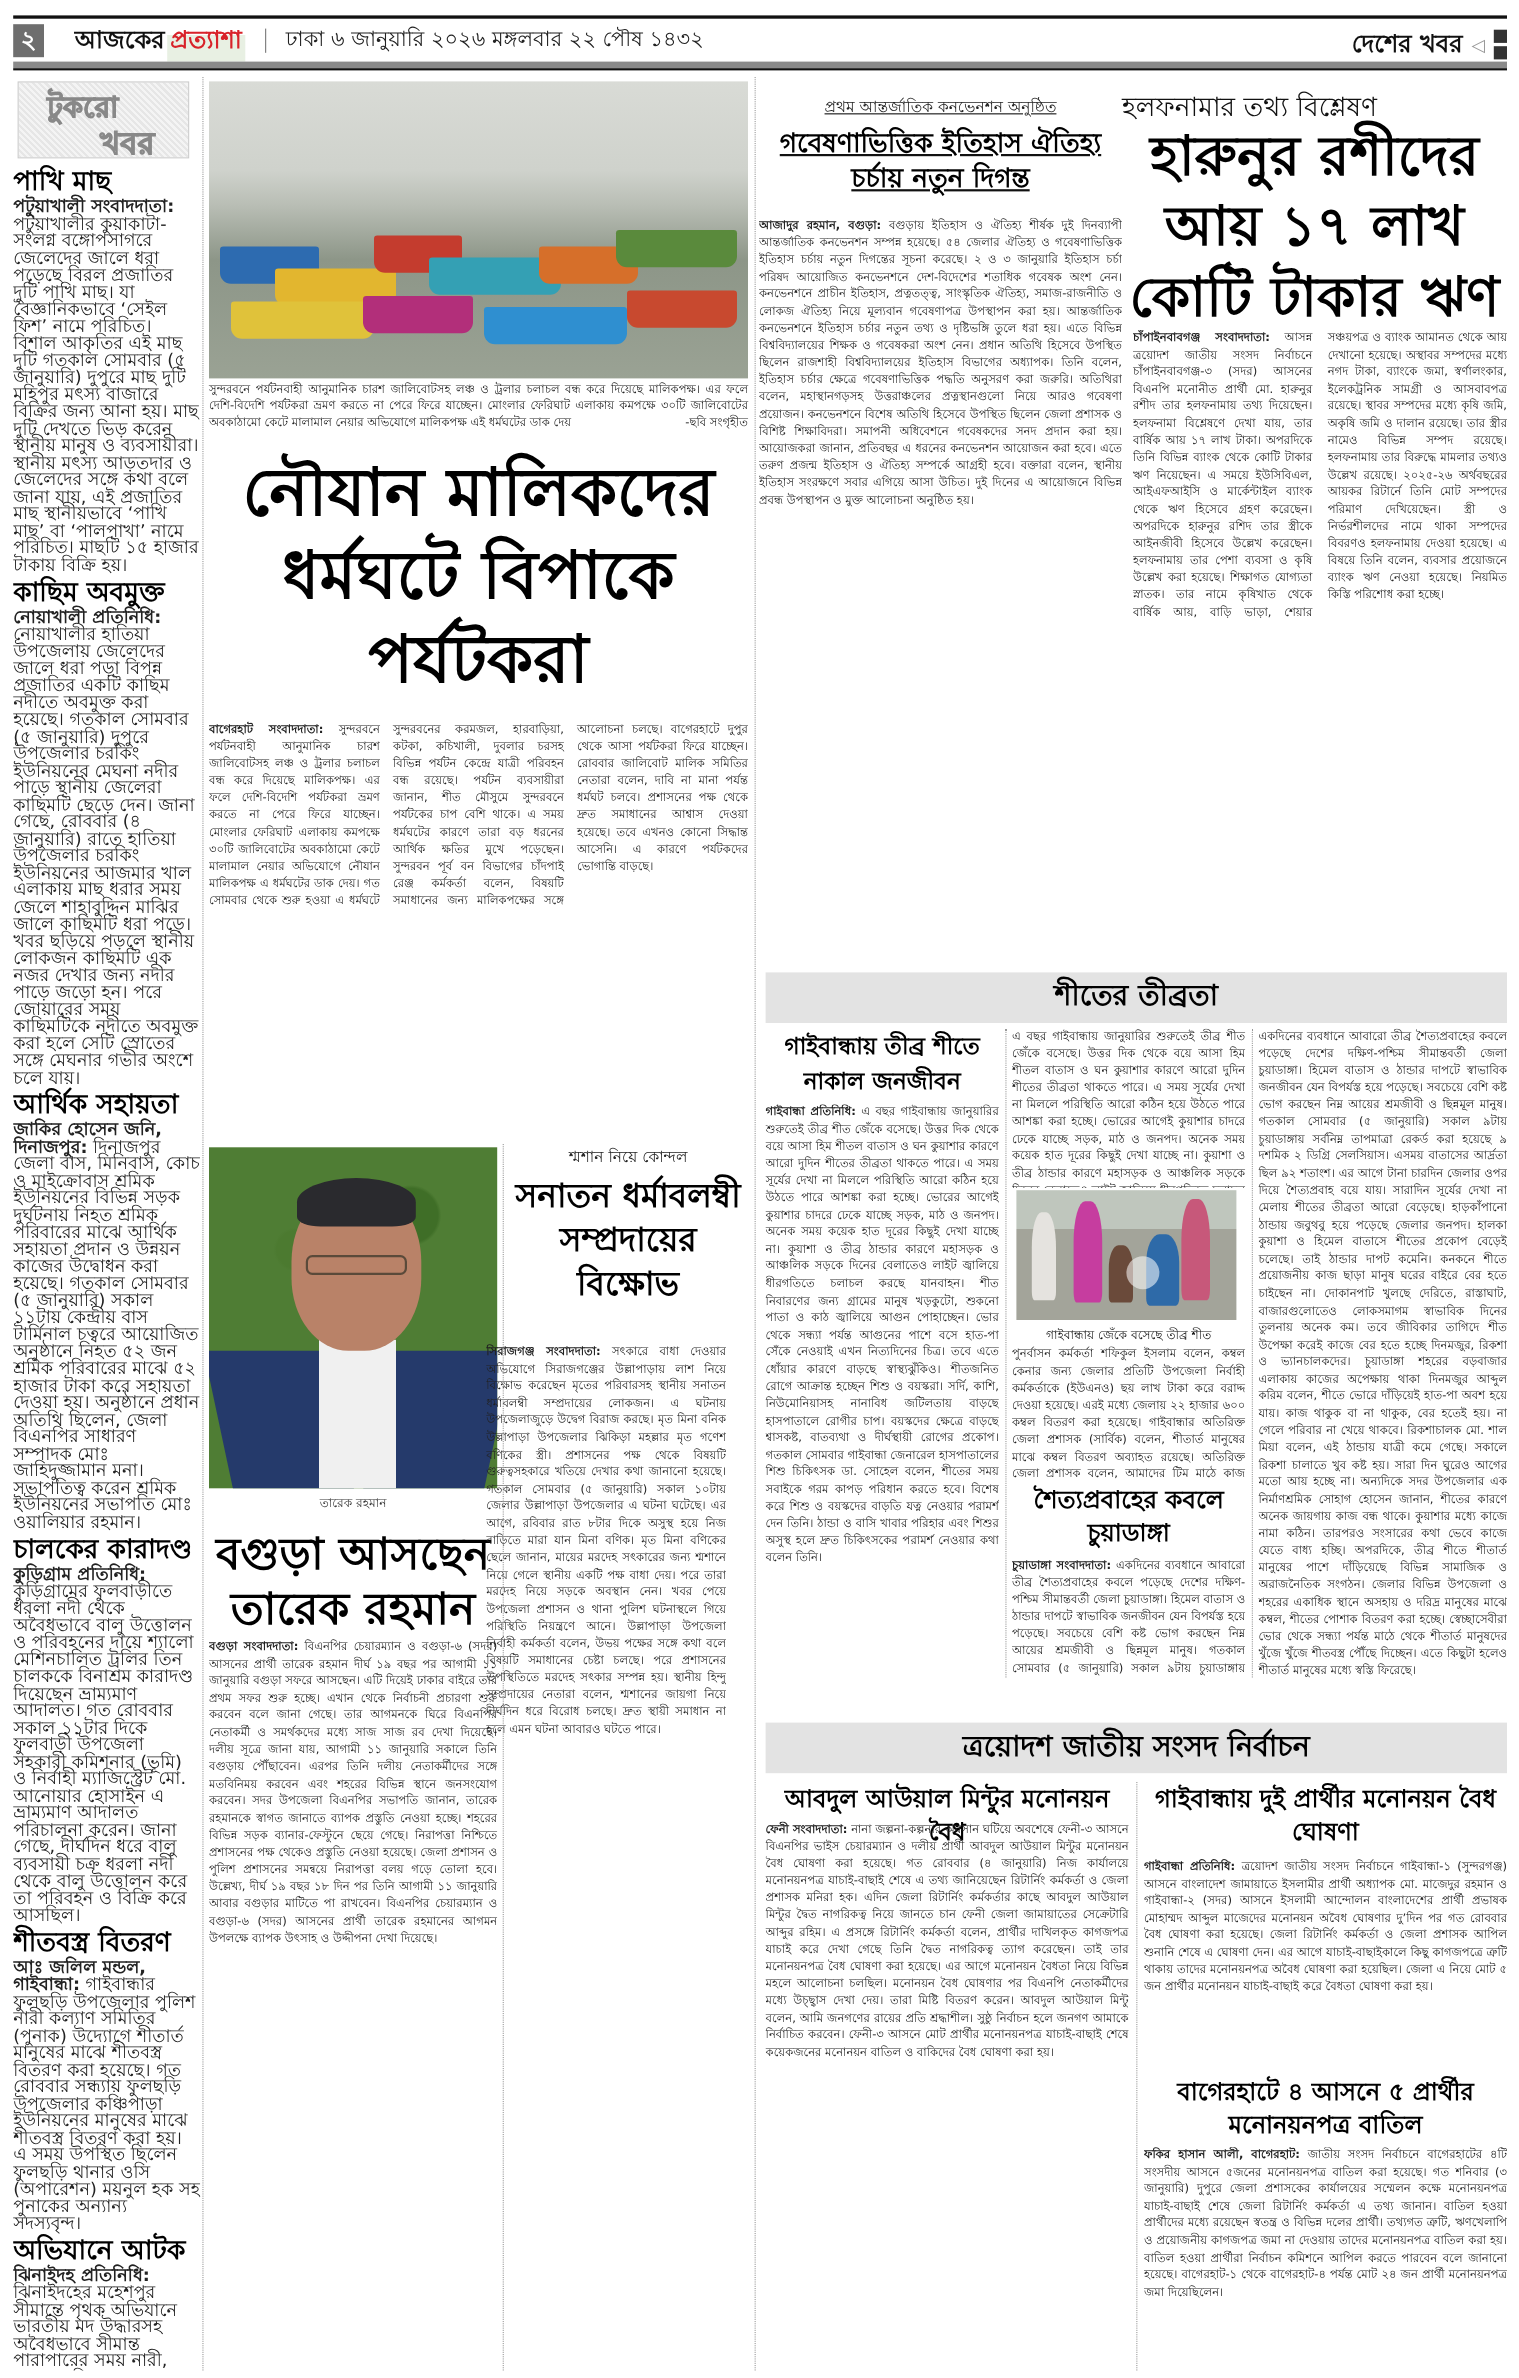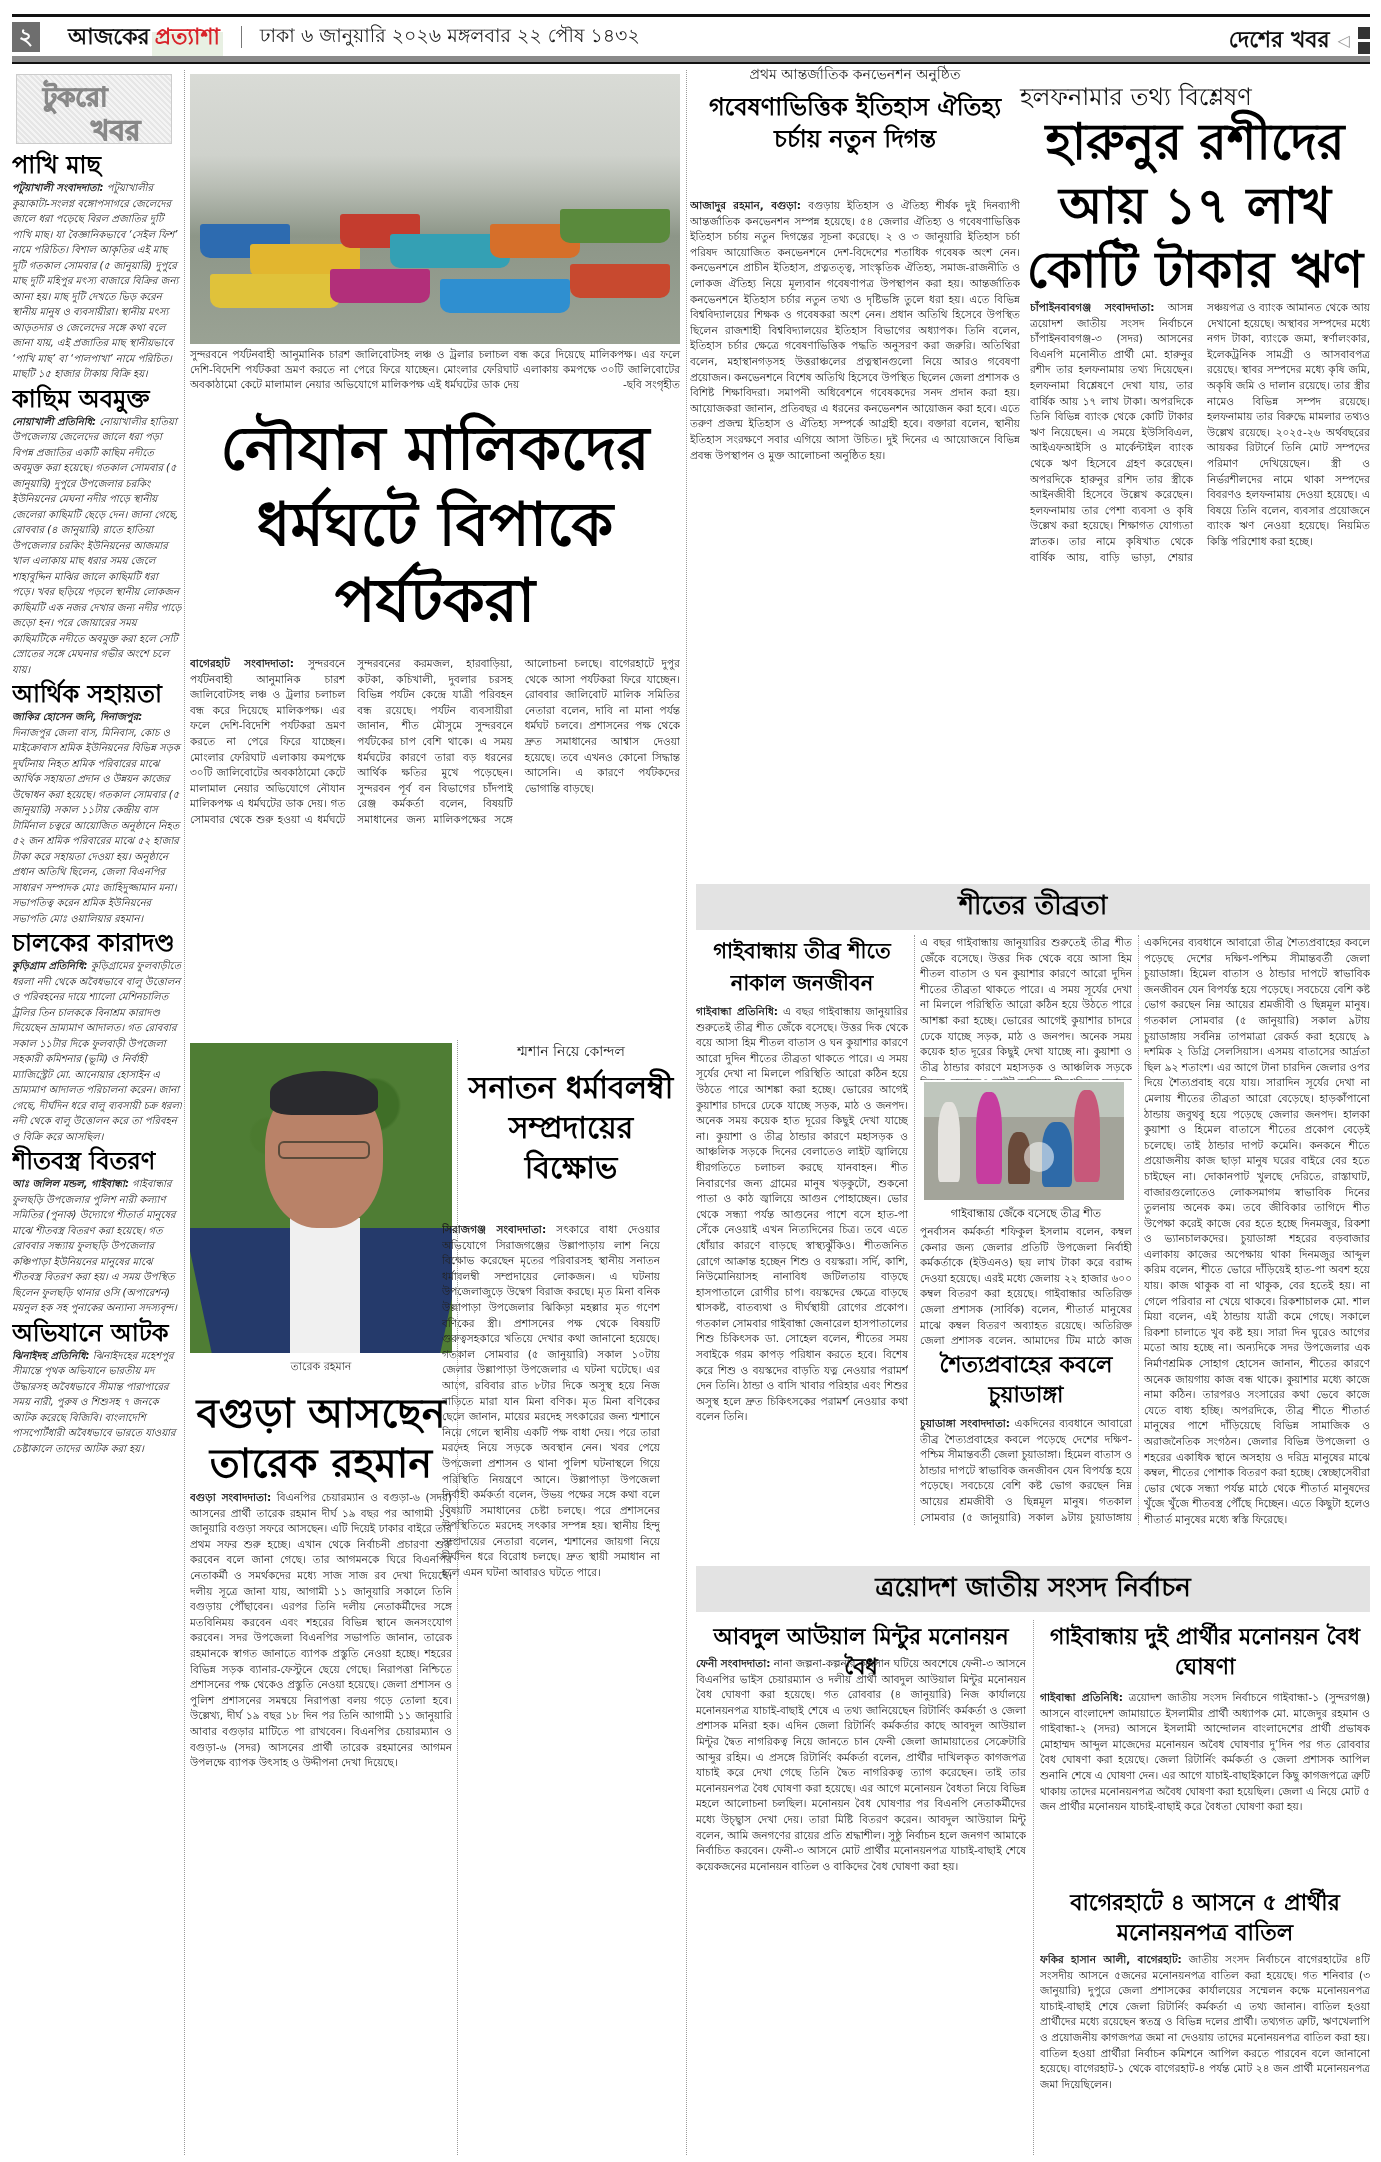--- a/index.html
+++ b/index.html
@@ -30,21 +30,21 @@
   .txt b { font-weight: bold; }
   .hl { font-weight: bold; color: #000; text-align: center; line-height: 1.15; font-family: "DejaVu Sans", sans-serif; }
   .vsep { position: absolute; width: 0; border-left: 1px dotted #999; }
 
   
   .left { position: absolute; left: 12px; top: 70px; width: 170px; height: 2085px; overflow: hidden; }
   .tukro { width: 156px; height: 70px; margin: 4px 0 6px 4px; background: repeating-linear-gradient(45deg,#e6e6e6 0 2px,#f4f4f4 2px 4px); border: 1px solid #ccc; position: relative; }
   .tukro .t1 { position: absolute; left: 26px; top: 2px; font-size: 26px; font-weight: bold; color: #bbb; -webkit-text-stroke: 1px #888; }
   .tukro .t2 { position: absolute; left: 74px; top: 34px; font-size: 28px; font-weight: bold; color: #bbb; -webkit-text-stroke: 1px #888; }
   .left h3 { font-size: 24px; font-weight: bold; line-height: 30px; color: #000; margin-top: 2px; }
-  .left .txt { font-size: 10px; line-height: 15.5px; text-align: left; font-style: italic; }
+  .left .txt { font-size: 16px; line-height: 15.5px; text-align: left; }
 
   
   .photo-boats { position: absolute; left: 190px; top: 74px; width: 490px; height: 270px; overflow: hidden;
     background: linear-gradient(180deg, #d9dbd6 0%, #cfd2cc 30%, #b8bdb4 42%, #8d9688 60%, #9aa294 100%); }
   .boat { position: absolute; height: 34px; border-radius: 3px 3px 10px 10px; }
   .caption { font-size: 10.5px; line-height: 15px; color: #222; text-align: justify; }
 
   
   .lead-hl { position: absolute; left: 190px; top: 410px; width: 490px; font-size: 60px; line-height: 76px; }
   .lead-body { position: absolute; left: 190px; top: 656px; width: 490px; height: 370px; overflow: hidden; column-count: 3; column-gap: 12px; }
@@ -60,21 +60,21 @@
   .cap-tarek { position: absolute; left: 190px; top: 1358px; width: 262px; text-align: center; font-size: 11px; color: #333; }
   .tarek-hl { position: absolute; left: 190px; top: 1388px; width: 262px; font-size: 40px; line-height: 50px; }
   .tarek-body { position: absolute; left: 190px; top: 1490px; width: 262px; height: 665px; overflow: hidden; }
 
   .sanatan { position: absolute; left: 462px; top: 1040px; width: 218px; }
   .sanatan .kicker { text-align: center; font-size: 14px; color: #222; }
   .sanatan .hl { font-size: 30px; line-height: 40px; margin-top: 4px; }
   .sanatan-body { position: absolute; left: 442px; top: 1222px; width: 218px; height: 933px; overflow: hidden; }
 
   
-  .research { position: absolute; left: 690px; top: 55px; width: 330px; }
+  .research { position: absolute; left: 690px; top: 78px; width: 330px; text-decoration: underline; }
   .research .kicker { text-align: center; font-size: 14px; color: #222; margin-top: 8px; }
   .research .hl { font-size: 24px; line-height: 32px; margin-top: 4px; }
   .research-body { position: absolute; left: 690px; top: 198px; width: 330px; height: 672px; overflow: hidden; }
 
   
   .harun-kicker { position: absolute; left: 1020px; top: 78px; width: 350px; text-align: left; font-size: 24px; }
   .harun-hl { position: absolute; left: 1020px; top: 110px; width: 350px; font-size: 50px; line-height: 64px; }
   .harun-body { position: absolute; left: 1030px; top: 300px; width: 340px; height: 575px; overflow: hidden; column-count: 2; column-gap: 14px; }
 
   

